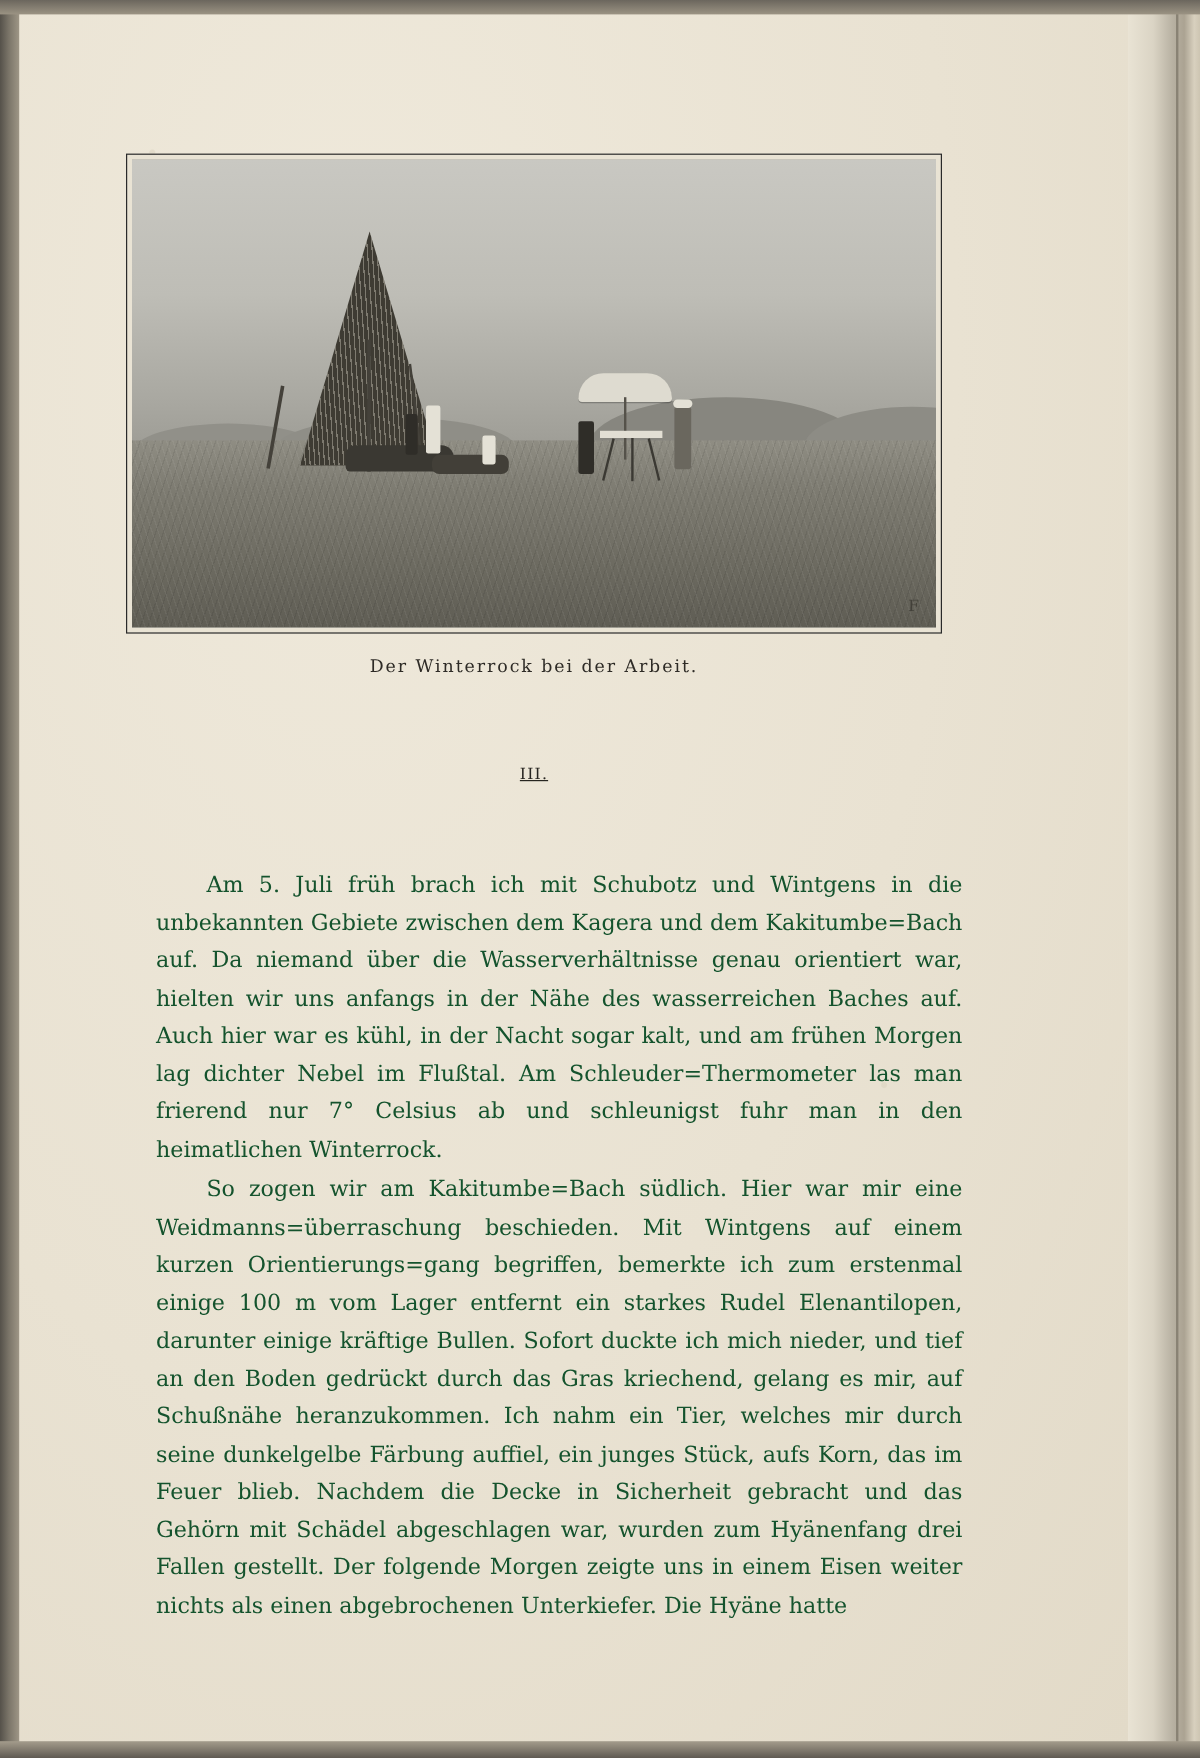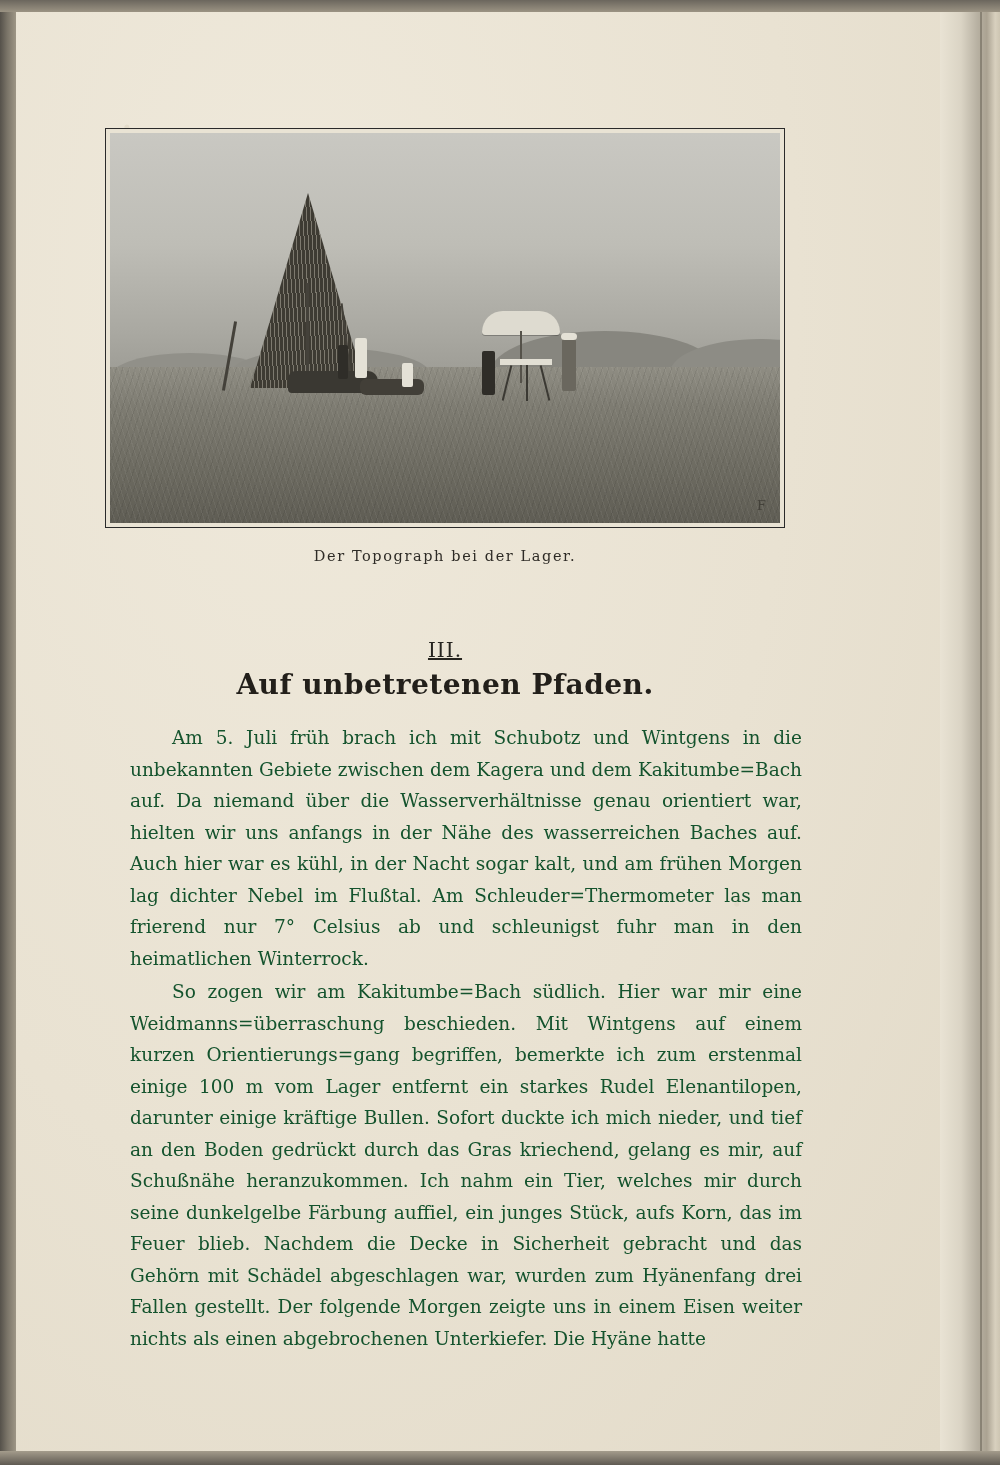--- a/index.html
+++ b/index.html
@@ -225,21 +225,21 @@
     color: #2e2b26;
   }
 
   
   .chapter-num {
     position: absolute;
     left: 105px;
     top: 638px;
     width: 680px;
     text-align: center;
-    font-size: 20px;
+    font-size: 13px;
     letter-spacing: 1px;
     color: #272520;
     text-decoration: underline;
   }
   .chapter-title {
     position: absolute;
     left: 105px;
     top: 668px;
     width: 680px;
     text-align: center;
@@ -302,24 +302,23 @@
           <span></span>
           <span></span>
         </div>
       <div class="fig mid" style="left:452px; top:206px; width:14px; height:52px;"></div>
       <div class="fig light" style="left:451px; top:200px; width:16px; height:7px; border-radius:8px;"></div>
 
       <div class="caption-sig">F</div>
     </div>
   </div>
 
-  <div class="plate-caption">Der Topograph bei der Lager.</div>
+  <div class="plate-caption">Der Winterrock bei der Arbeit.</div>
 
   <div class="chapter-num">III.</div>
-  <div class="chapter-title">Auf unbetretenen Pfaden.</div>
 
   <div class="body">
     <p>Am 5. Juli früh brach ich mit Schubotz und Wintgens in die unbekannten Gebiete zwischen dem Kagera und dem Kakitumbe=Bach auf. Da niemand über die Wasserverhältnisse genau orientiert war, hielten wir uns anfangs in der Nähe des wasserreichen Baches auf. Auch hier war es kühl, in der Nacht sogar kalt, und am frühen Morgen lag dichter Nebel im Flußtal. Am Schleuder=Thermometer las man frierend nur 7° Celsius ab und schleunigst fuhr man in den heimatlichen Winterrock.</p>
     <p>So zogen wir am Kakitumbe=Bach südlich. Hier war mir eine Weidmanns=überraschung beschieden. Mit Wintgens auf einem kurzen Orientierungs=gang begriffen, bemerkte ich zum erstenmal einige 100 m vom Lager entfernt ein starkes Rudel Elenantilopen, darunter einige kräftige Bullen. Sofort duckte ich mich nieder, und tief an den Boden gedrückt durch das Gras kriechend, gelang es mir, auf Schußnähe heranzukommen. Ich nahm ein Tier, welches mir durch seine dunkelgelbe Färbung auffiel, ein junges Stück, aufs Korn, das im Feuer blieb. Nachdem die Decke in Sicherheit gebracht und das Gehörn mit Schädel abgeschlagen war, wurden zum Hyänenfang drei Fallen gestellt. Der folgende Morgen zeigte uns in einem Eisen weiter nichts als einen abgebrochenen Unterkiefer. Die Hyäne hatte</p>
   </div>
 
   <div class="gutter"></div>
   <div class="gutter-line"></div>
   <div class="scan-edge-left"></div>
   <div class="scan-edge-top"></div>

